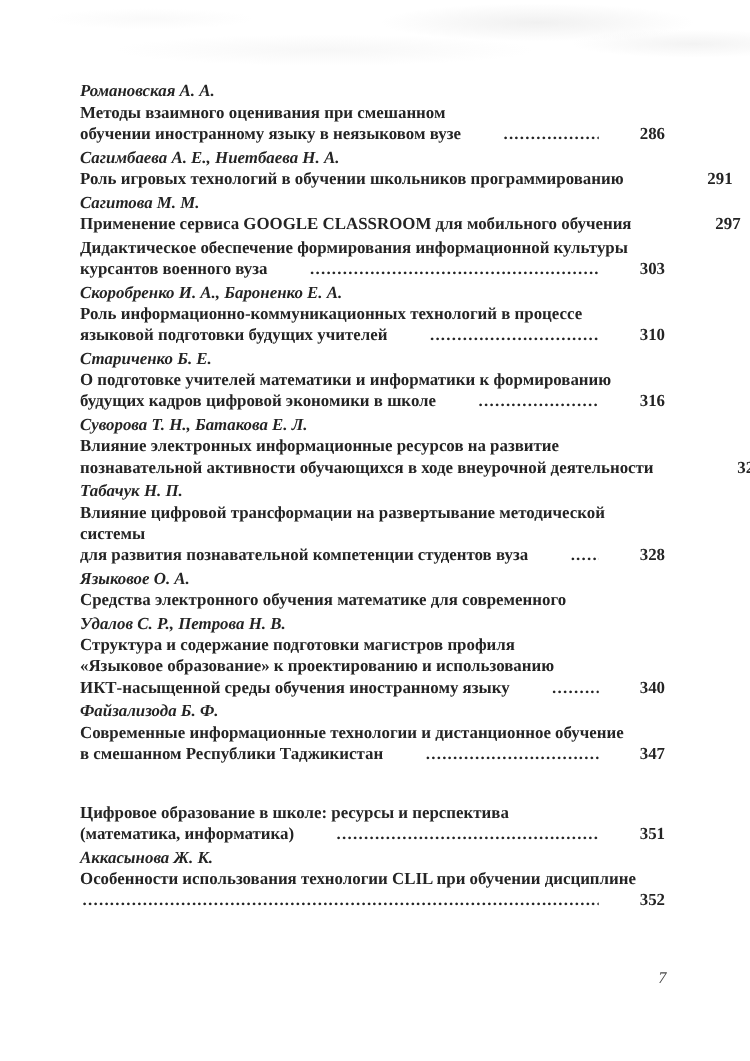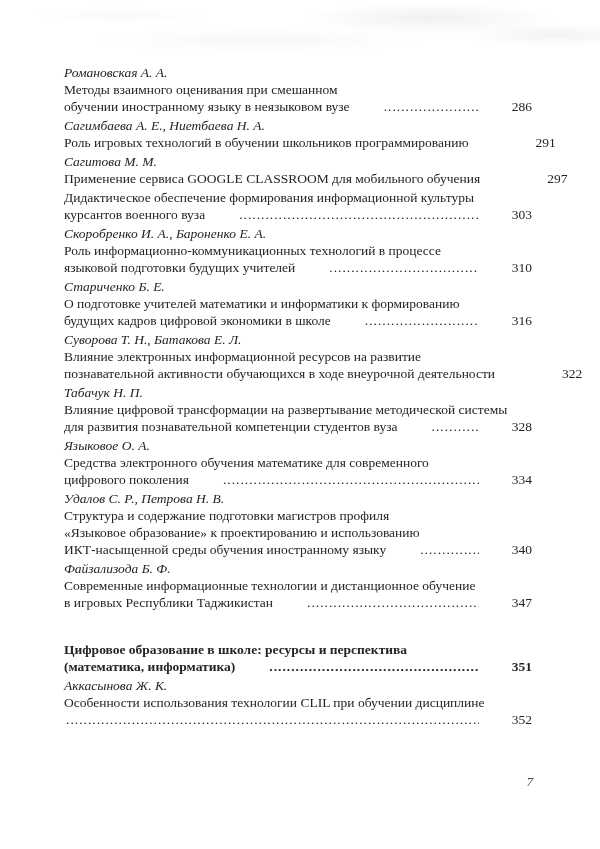--- a/index.html
+++ b/index.html
@@ -29,21 +29,21 @@
     pointer-events: none;
   }
   .toc {
     position: absolute;
     left: 64px;
     top: 64px;
     width: 468px;
     font-size: 13.5px;
     line-height: 17px;
   }
-  .toc-item { margin-top: 2px; }
+  .toc-item { margin-top: 2px; font-weight: bold; }
   .toc-item:first-child { margin-top: 0; }
   .toc-item.section { margin-top: 30px; font-weight: bold; }
   .authors { font-style: italic; }
   .leader-row { display: flex; align-items: center; gap: 32px; }
   .leader-row .txt { white-space: nowrap; }
   .dots {
     flex: 1;
     overflow: hidden;
     white-space: nowrap;
     letter-spacing: 1px;
@@ -114,60 +114,55 @@
         <div class="authors">Стариченко Б. Е.</div>
         <div class="title-line">О подготовке учителей математики и информатики к формированию</div>
         <div class="leader-row">
           <span class="txt">будущих кадров цифровой экономики в школе </span>
           <span class="dots"></span>
           <span class="pg">316</span>
         </div>
       </div>
       <div class="toc-item entry">
         <div class="authors">Суворова Т. Н., Батакова Е. Л.</div>
-        <div class="title-line">Влияние электронных информационной ресурсов на развитие</div>
+        <div class="title-line">Влияние электронных информационные ресурсов на развитие</div>
         <div class="leader-row">
           <span class="txt">познавательной активности обучающихся в ходе внеурочной деятельности</span>
           <span class="dots"></span>
           <span class="pg">322</span>
         </div>
       </div>
       <div class="toc-item entry">
         <div class="authors">Табачук Н. П.</div>
         <div class="title-line">Влияние цифровой трансформации на развертывание методической системы</div>
         <div class="leader-row">
           <span class="txt">для развития познавательной компетенции студентов вуза</span>
           <span class="dots"></span>
           <span class="pg">328</span>
         </div>
       </div>
       <div class="toc-item entry">
         <div class="authors">Языковое О. А.</div>
         <div class="title-line">Средства электронного обучения математике для современного</div>
-        <div class="leader-row">
-          <span class="txt">цифрового поколения</span>
-          <span class="dots"></span>
-          <span class="pg">334</span>
-        </div>
       </div>
       <div class="toc-item entry">
         <div class="authors">Удалов С. Р., Петрова Н. В.</div>
         <div class="title-line">Структура и содержание подготовки магистров профиля</div>
         <div class="title-line">«Языковое образование» к проектированию и использованию</div>
         <div class="leader-row">
           <span class="txt">ИКТ-насыщенной среды обучения иностранному языку </span>
           <span class="dots"></span>
           <span class="pg">340</span>
         </div>
       </div>
       <div class="toc-item entry">
         <div class="authors">Файзализода Б. Ф.</div>
         <div class="title-line">Современные информационные технологии и дистанционное обучение</div>
         <div class="leader-row">
-          <span class="txt">в игровых Республики Таджикистан </span>
+          <span class="txt">в смешанном Республики Таджикистан </span>
           <span class="dots"></span>
           <span class="pg">347</span>
         </div>
       </div>
       <div class="toc-item section">
         <div class="title-line">Цифровое образование в школе: ресурсы и перспектива</div>
         <div class="leader-row">
           <span class="txt">(математика, информатика)</span>
           <span class="dots"></span>
           <span class="pg"> 351</span>

